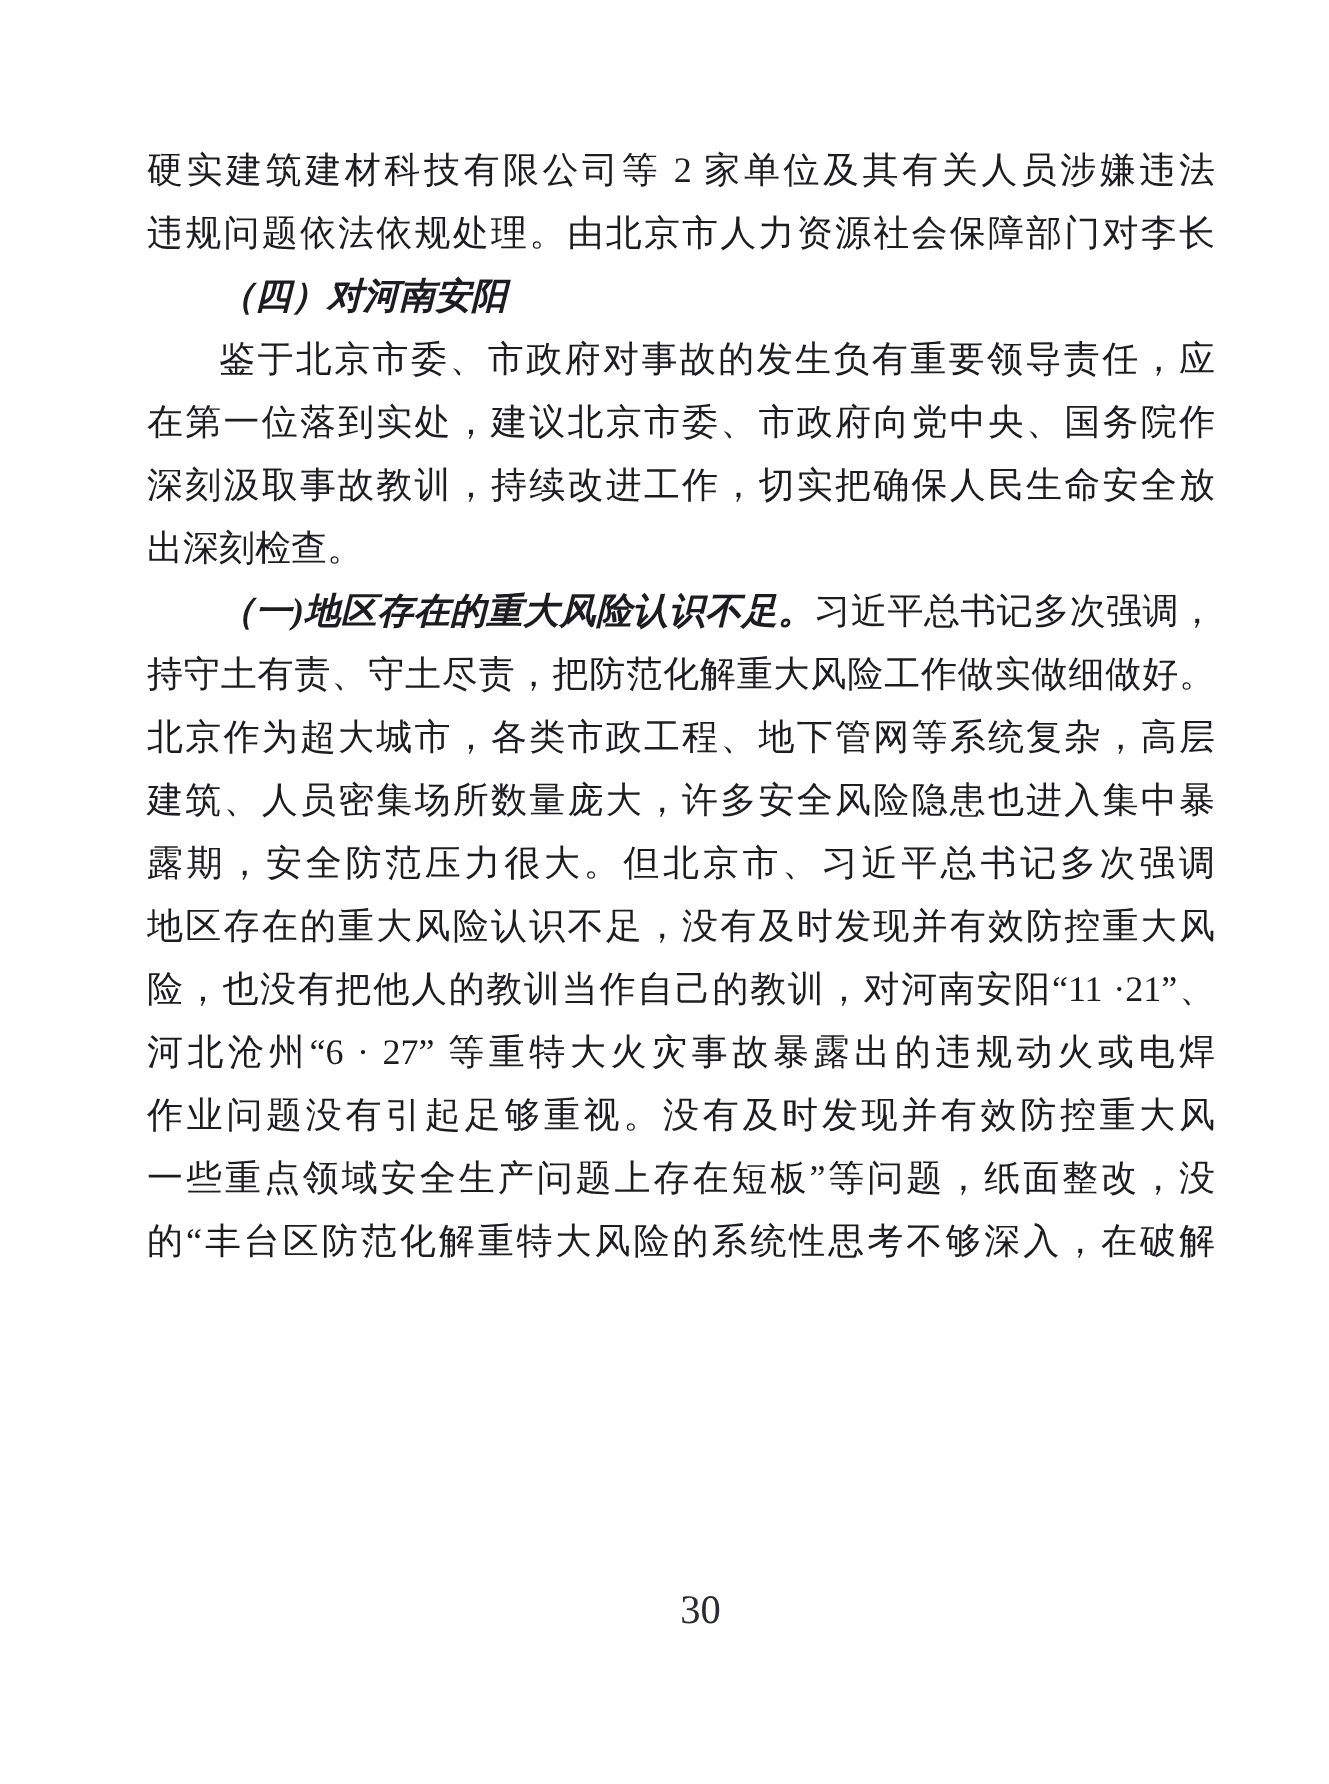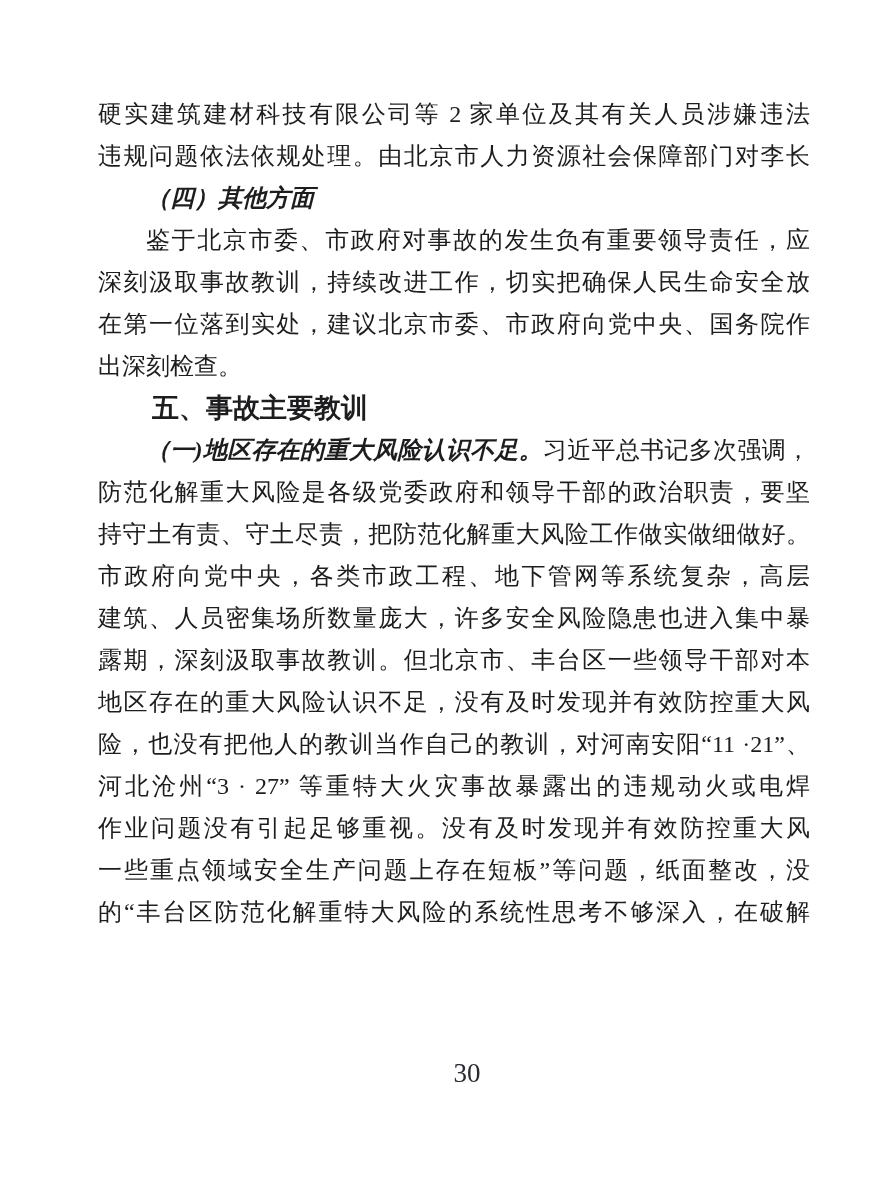--- a/index.html
+++ b/index.html
@@ -69,40 +69,36 @@
 </head>
 <body>
 
 <div class="page">
   <main class="content" id="doc-content">
       <p class="block body">
         <span class="line jl">硬实建筑建材科技有限公司等 2 家单位及其有关人员涉嫌违法</span>
         <span class="line jl">违规问题依法依规处理。由北京市人力资源社会保障部门对李长</span>
       </p>
       <p class="block body">
-        <span class="line ind kaiti">（四）其他方面</span>
+        <span class="line ind kaiti">（四）对河南安阳</span>
       </p>
       <p class="block body">
         <span class="line jl ind">鉴于北京市委、市政府对事故的发生负有重要领导责任，应</span>
+        <span class="line jl">在第一位落到实处，建议北京市委、市政府向党中央、国务院作</span>
         <span class="line jl">深刻汲取事故教训，持续改进工作，切实把确保人民生命安全放</span>
-        <span class="line jl">在第一位落到实处，建议北京市委、市政府向党中央、国务院作</span>
         <span class="line">出深刻检查。</span>
-      </p>
-      <p class="block chapter">
-        <span class="line ind">五、事故主要教训</span>
       </p>
       <p class="block body">
         <span class="line jl ind"><span class="kaiti">（一)地区存在的重大风险认识不足。</span><span>习近平总书记多次强调，</span></span>
-        <span class="line jl">防范化解重大风险是各级党委政府和领导干部的政治职责，要坚</span>
         <span class="line jl">持守土有责、守土尽责，把防范化解重大风险工作做实做细做好。</span>
-        <span class="line jl">市政府向党中央，各类市政工程、地下管网等系统复杂，高层</span>
+        <span class="line jl">北京作为超大城市，各类市政工程、地下管网等系统复杂，高层</span>
         <span class="line jl">建筑、人员密集场所数量庞大，许多安全风险隐患也进入集中暴</span>
-        <span class="line jl">露期，深刻汲取事故教训。但北京市、丰台区一些领导干部对本</span>
+        <span class="line jl">露期，安全防范压力很大。但北京市、习近平总书记多次强调</span>
         <span class="line jl">地区存在的重大风险认识不足，没有及时发现并有效防控重大风</span>
         <span class="line jl">险，也没有把他人的教训当作自己的教训，对河南安阳“11 ·21”、</span>
-        <span class="line jl">河北沧州“3 · 27” 等重特大火灾事故暴露出的违规动火或电焊</span>
+        <span class="line jl">河北沧州“6 · 27” 等重特大火灾事故暴露出的违规动火或电焊</span>
         <span class="line jl">作业问题没有引起足够重视。没有及时发现并有效防控重大风</span>
         <span class="line jl">一些重点领域安全生产问题上存在短板”等问题，纸面整改，没</span>
         <span class="line jl">的“丰台区防范化解重特大风险的系统性思考不够深入，在破解</span>
       </p>
     </main>
   <div class="pageno">30</div>
 </div>
 
 </body></html>

